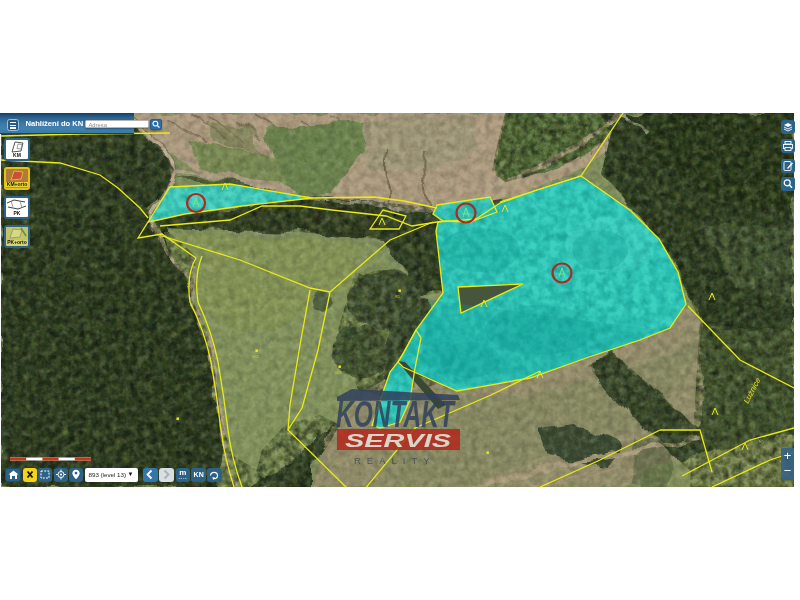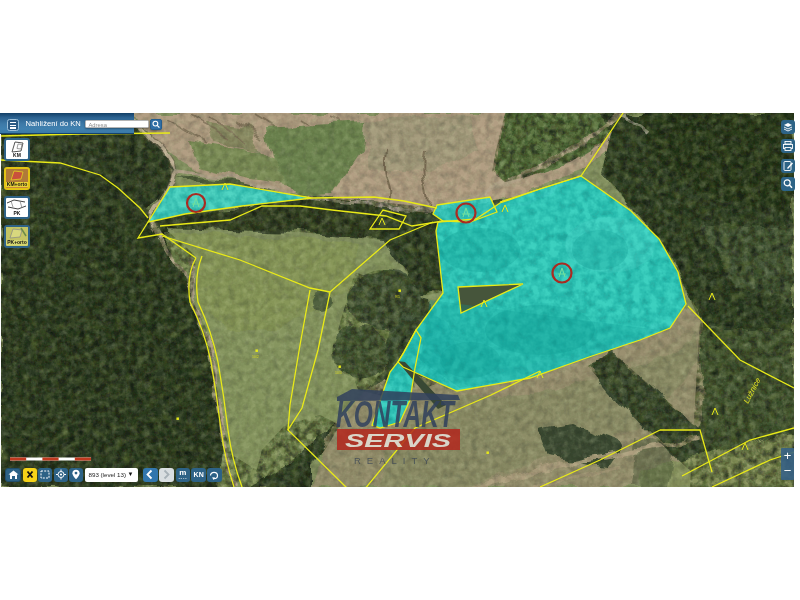--- a/index.html
+++ b/index.html
@@ -258,21 +258,21 @@
 
     <div class="abs" style="left:0;top:113px;width:134px;height:19.5px;
       background:linear-gradient(180deg,#123f66 0%,#2b618f 22%,#3d7aa8 55%,#4081b0 80%,#3a79a7 100%);
       border-bottom:1px solid #16436b;"></div>
     <div class="abs" style="left:6.5px;top:118.5px;width:12px;height:12px;background:#2b5b85;
       border:1px solid #9cc0da;border-radius:2.5px;box-sizing:border-box;">
       <div style="margin:2.5px 2px 0;height:1.4px;background:#fff"></div>
       <div style="margin:1.2px 2px 0;height:1.4px;background:#fff"></div>
       <div style="margin:1.2px 2px 0;height:1.4px;background:#fff"></div>
     </div>
-    <div class="abs" style="left:25.5px;top:118.5px;font-size:7.6px;font-weight:normal;color:#fff;text-align:right;">Nahlížení do KN</div>
+    <div class="abs" style="left:25.5px;top:118.5px;font-size:7.6px;font-weight:bold;color:#fff;text-align:right;">Nahlížení do KN</div>
     <div class="abs" style="left:84.5px;top:119.5px;width:64.5px;height:8.5px;background:#fff;
       border:0.5px solid #b5b5b5;border-radius:1.5px;box-sizing:border-box;
       font-size:5.8px;color:#8d8d8d;line-height:8.5px;padding-left:3px;box-shadow:0 1px 2px rgba(0,0,0,.35);">Adresa</div>
     <div class="abs" style="left:150px;top:118.8px;width:12px;height:11px;background:#2f6ea5;
       border:1px solid #245d8e;border-radius:2px;box-sizing:border-box;box-shadow:0 1px 2px rgba(0,0,0,.35);">
       <svg width="10" height="9" viewBox="0 0 10 9" style="display:block;margin:0 auto;margin-top:0px">
         <circle cx="4.4" cy="3.6" r="2.4" fill="none" stroke="#fff" stroke-width="1.1"></circle>
         <line x1="6.2" y1="5.4" x2="8.4" y2="7.6" stroke="#fff" stroke-width="1.3"></line>
       </svg>
     </div>

